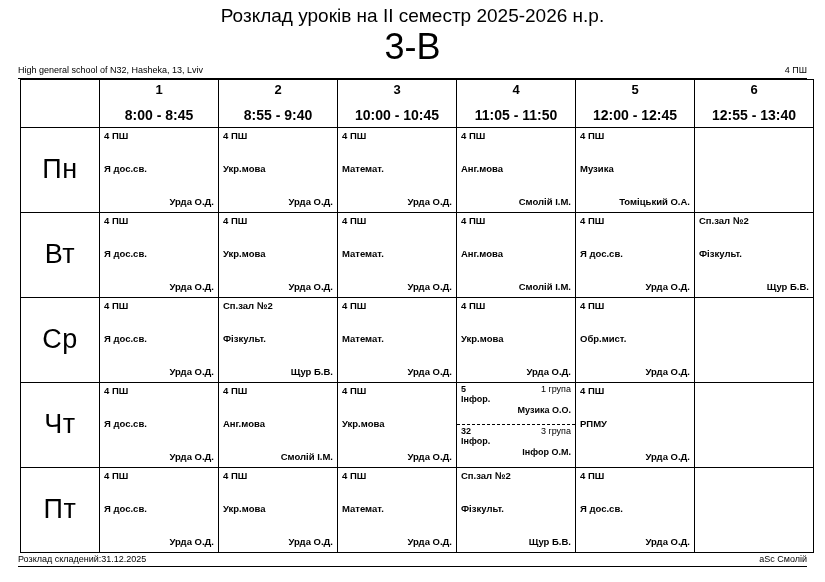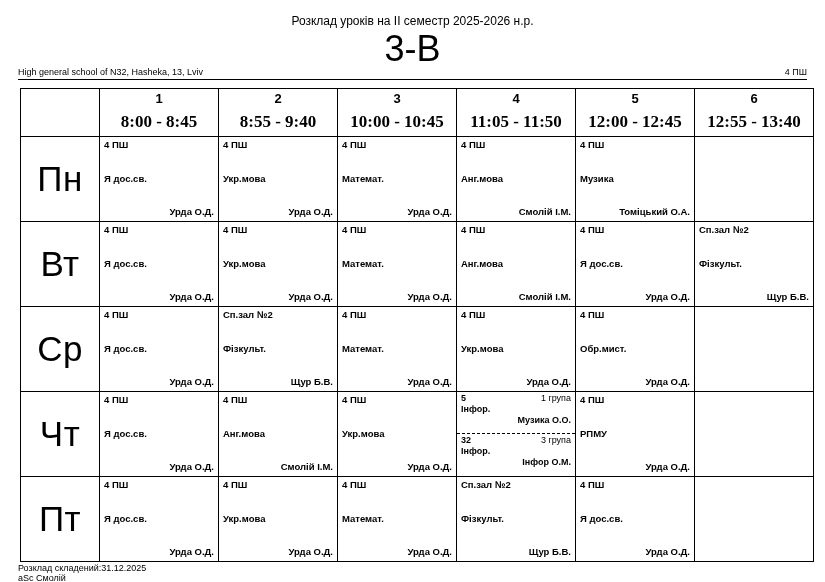--- a/index.html
+++ b/index.html
@@ -2,42 +2,42 @@
 <html><head>
 <meta charset="utf-8">
 <style>
   * { margin:0; padding:0; box-sizing:border-box; }
   html,body { background:#fff; }
   body {
     width:825px; height:582px;
     font-family:"Liberation Sans", sans-serif;
     color:#000; position:relative; overflow:hidden;
   }
-  .page-title { text-align:center; font-size:12px; margin-top:15px; line-height:1.15; }
+  .page-title { text-align:center; font-size:19px; margin-top:5px; line-height:1.15; }
   .class-name { text-align:center; font-size:36px; line-height:1.05; margin-top:1px; }
   .header-info {
     display:flex; justify-content:space-between; align-items:flex-end;
-    margin:8px 18px; font-size:9px; line-height:1.1;
+    margin:0 18px; font-size:9px; line-height:1.1;
     border-bottom:1px solid #000; padding-bottom:2px; margin-top:0px;
   }
   table.schedule {
     border-collapse:collapse; table-layout:fixed;
     width:793px; margin-left:20px;
   }
   table.schedule td, table.schedule th { border:1px solid #000; padding:0; }
   th.period-cell { height:48px; font-weight:bold; vertical-align:top; }
   .period-inner {
     height:46px; display:flex; flex-direction:column;
     justify-content:space-between; padding:2px 0 3px;
   }
   .period-num  { font-size:13px; text-align:center; }
-  .period-time { font-size:17px; text-align:center;font-family:Liberation Serif, serif; }
+  .period-time { font-size:14px; text-align:center; }
   td.day-cell {
     text-align:center; vertical-align:middle;
-    font-size:35px; font-weight:normal; letter-spacing:0.5px;
+    font-size:27px; font-weight:normal; letter-spacing:0.5px;
   }
   td.lesson-cell { vertical-align:top; }
   .cell {
     height:84px; display:flex; flex-direction:column;
     justify-content:space-between; padding:3px 4px 4px;
     font-weight:bold; font-size:9.5px; line-height:1.15;
   }
   .room    { text-align:left; }
   .subject { text-align:left; }
   .teacher { text-align:right; }
@@ -45,21 +45,21 @@
   .split-half {
     flex:1 1 50%; display:flex; flex-direction:column;
     padding:1px 4px 1px 4px; font-weight:bold; font-size:9px; line-height:1.2;
   }
   .split-half.top { border-bottom:1px dashed #000; }
   .split-line1 { display:flex; justify-content:space-between; }
   .group-label { font-weight:normal; }
   .footer {
     display:flex; justify-content:space-between; align-items:flex-start;
     margin:0 18px; font-size:9px; line-height:1.1;
-    padding-top:2px; padding-bottom:2px; border-bottom:1px solid #000;flex-direction:column;
+    padding-top:2px; padding-bottom:2px; border-bottom:1px solid #000;
   }
 </style>
 </head>
 <body>
 
 <div class="page-title">Розклад уроків на II семестр 2025-2026 н.р.</div>
 <div class="class-name">3-В</div>
 
 <div class="header-info">
   <span>High general school of N32, Hasheka, 13, Lviv</span>

